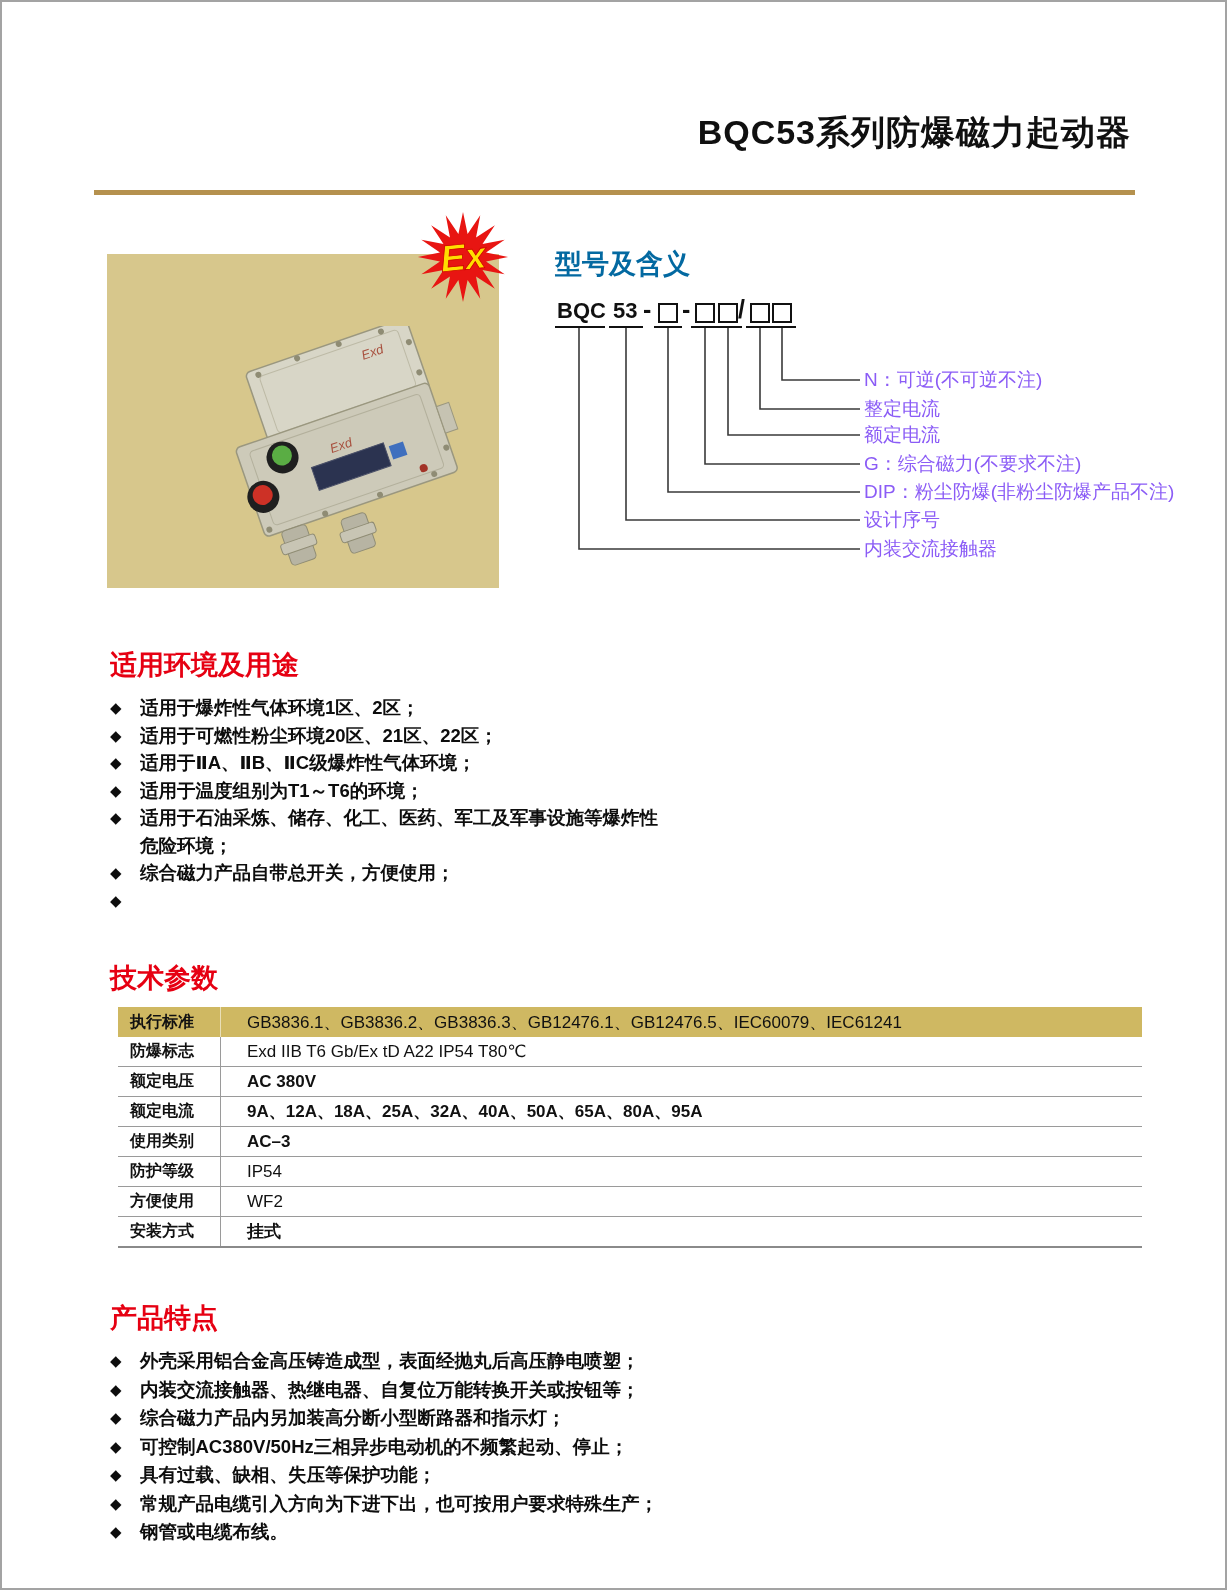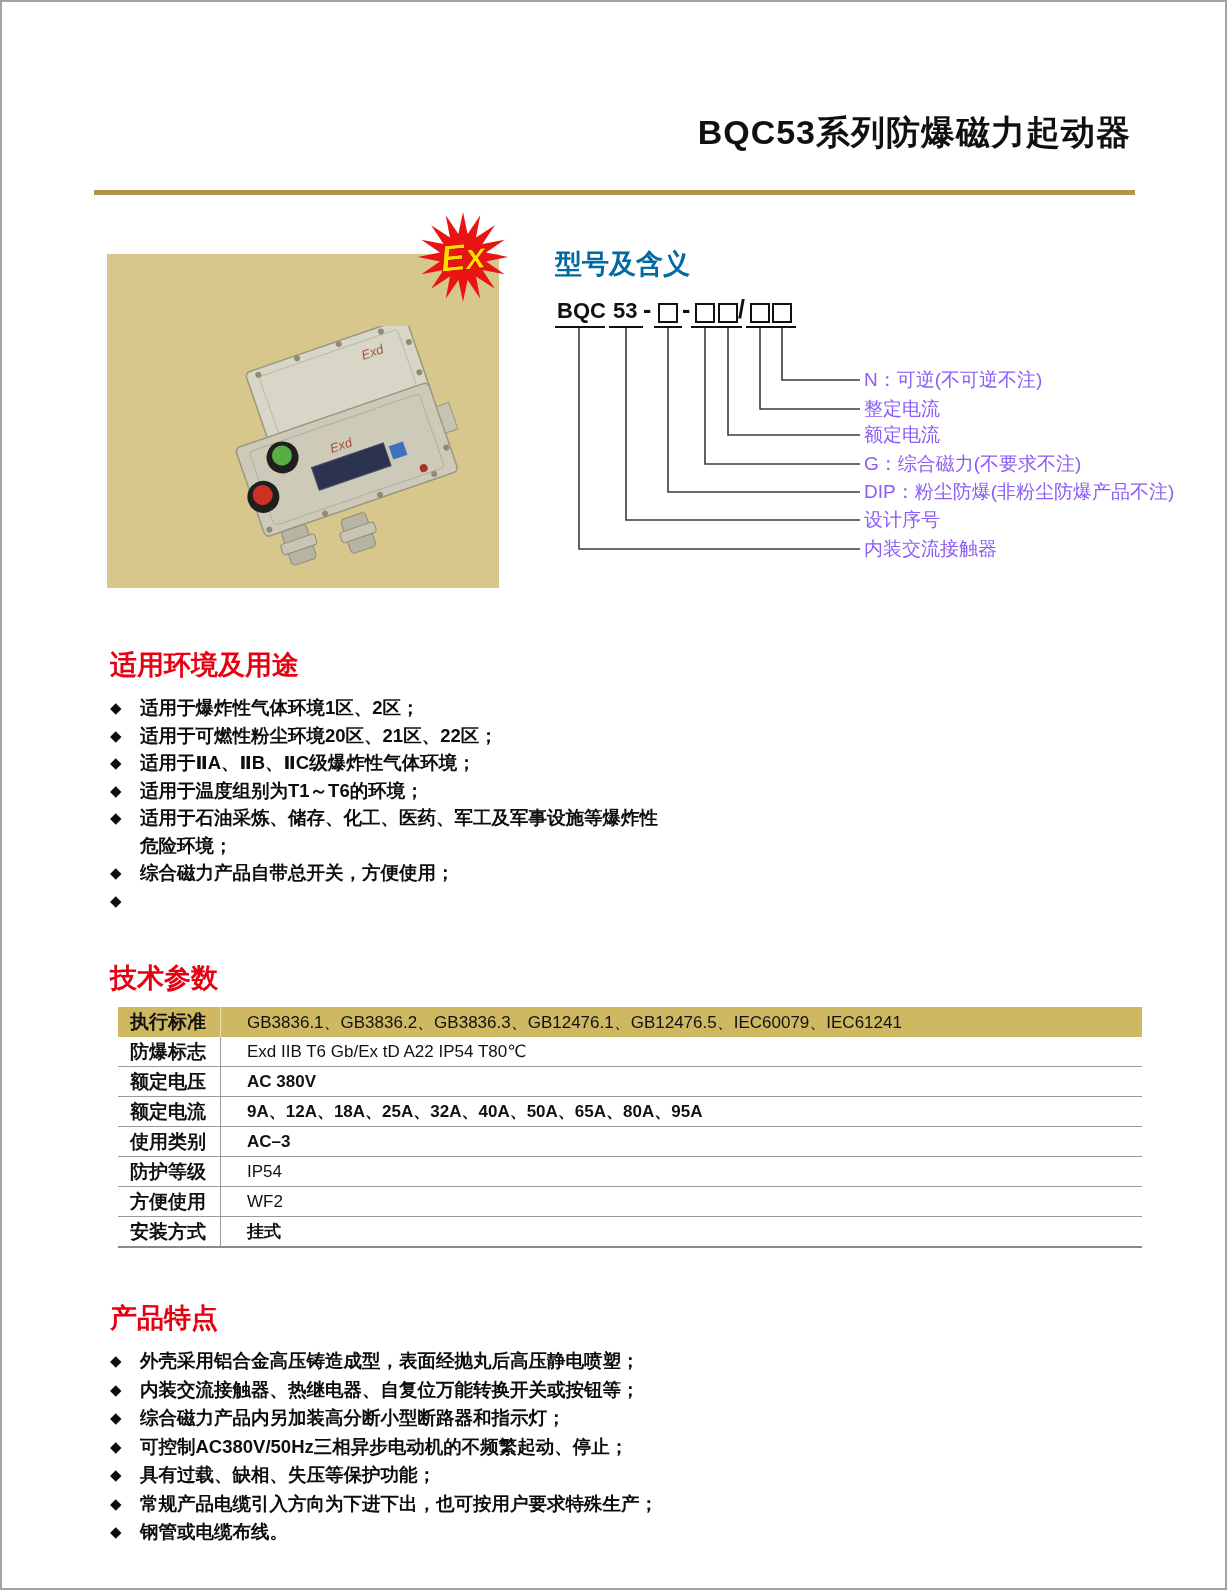--- a/index.html
+++ b/index.html
@@ -31,21 +31,21 @@
   .bitem{display:flex;font-size:18.5px;font-weight:bold;color:#0d0d0d;line-height:27.5px;}
   .features .bitem{line-height:28.5px;}
   .diamond{width:30px;flex:0 0 30px;font-size:15px;}
   .cont{padding-left:30px;}
   
   .ptable{margin-top:14px;margin-left:8px;width:1024px;}
   .prow{display:flex;align-items:stretch;height:29px;border-bottom:1px solid #9a9a9a;}
   .prow.header{background:#cfb862;height:30px;border-bottom:none;}
   .prow.last{border-bottom:2px solid #8a8a8a;}
   .pcell-l{flex:0 0 102px;display:flex;align-items:center;padding-left:12px;
-    font-size:19px;font-weight:bold;box-sizing:border-box;}
+    font-size:16px;font-weight:bold;box-sizing:border-box;}
   .pcell-v{flex:1;display:flex;align-items:center;border-left:1px solid #9a9a9a;
     padding-left:26px;font-size:17px;box-sizing:border-box;}
   .prow.header .pcell-v{border-left:1px solid rgba(255,255,255,.55);}
   .prow.vbold .pcell-v{font-weight:bold;}
 </style>
 </head>
 <body>
 
 <div class="page">
 

